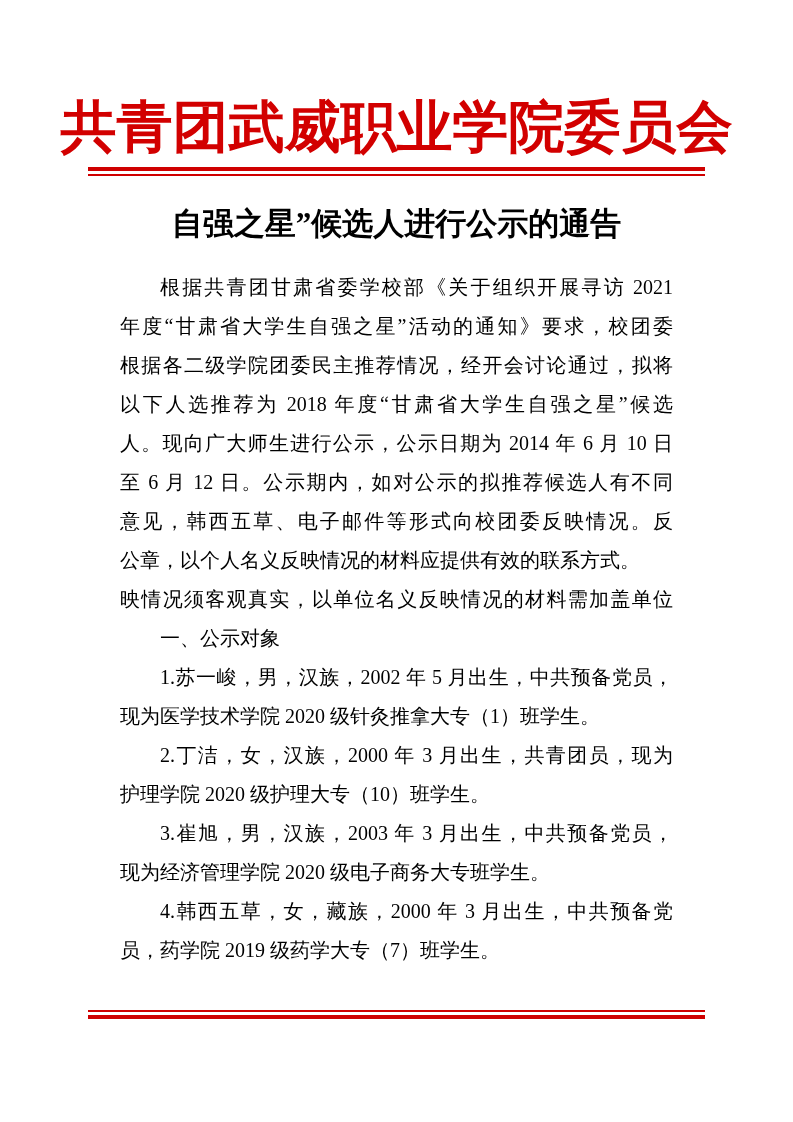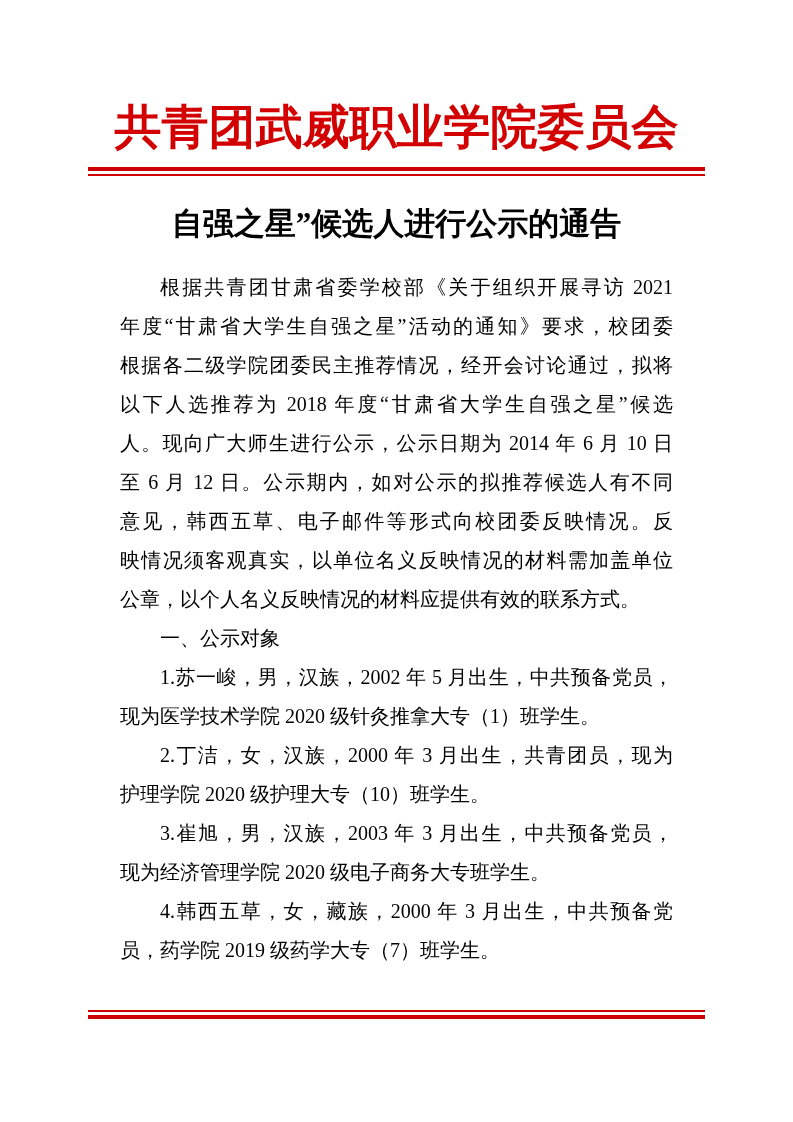--- a/index.html
+++ b/index.html
@@ -7,21 +7,21 @@
     position:relative;
     width:793px;height:1122px;
     background:#ffffff;
     overflow:hidden;
     font-family:"Liberation Serif","DejaVu Serif",serif;
     color:#000;
   }
   .letterhead{
     margin:96px 40px 0;
     text-align:center;
-    font-size:47px;
+    font-size:56px;
     line-height:62px;
     font-weight:700;
     color:#d20000;
     white-space:nowrap;
   }
   .rule{margin:9px 88px 0;}
   .rule .thick{height:4px;background:#cf0000;}
   .rule .thin{height:2px;background:#cf0000;}
   .rule .gap{height:3px;background:transparent;}
   .doc-title{
@@ -80,22 +80,22 @@
   </div>
 
   <div class="body-block">
     <div class="bline j indent">根据共青团甘肃省委学校部《关于组织开展寻访 2021</div>
     <div class="bline j">年度“甘肃省大学生自强之星”活动的通知》要求，校团委</div>
     <div class="bline j">根据各二级学院团委民主推荐情况，经开会讨论通过，拟将</div>
     <div class="bline j">以下人选推荐为 2018 年度“甘肃省大学生自强之星”候选</div>
     <div class="bline j">人。现向广大师生进行公示，公示日期为 2014 年 6 月 10 日</div>
     <div class="bline j">至 6 月 12 日。公示期内，如对公示的拟推荐候选人有不同</div>
     <div class="bline j">意见，韩西五草、电子邮件等形式向校团委反映情况。反</div>
+    <div class="bline l">公章，以个人名义反映情况的材料应提供有效的联系方式。</div>
     <div class="bline j">映情况须客观真实，以单位名义反映情况的材料需加盖单位</div>
-    <div class="bline l">公章，以个人名义反映情况的材料应提供有效的联系方式。</div>
 
     <div class="sec-heading">一、公示对象</div>
 
     <div class="bline j indent">1.苏一峻，男，汉族，2002 年 5 月出生，中共预备党员，</div>
     <div class="bline l">现为医学技术学院 2020 级针灸推拿大专（1）班学生。</div>
 
     <div class="bline j indent">2.丁洁，女，汉族，2000 年 3 月出生，共青团员，现为</div>
     <div class="bline l">护理学院 2020 级护理大专（10）班学生。</div>
 
     <div class="bline j indent">3.崔旭，男，汉族，2003 年 3 月出生，中共预备党员，</div>

